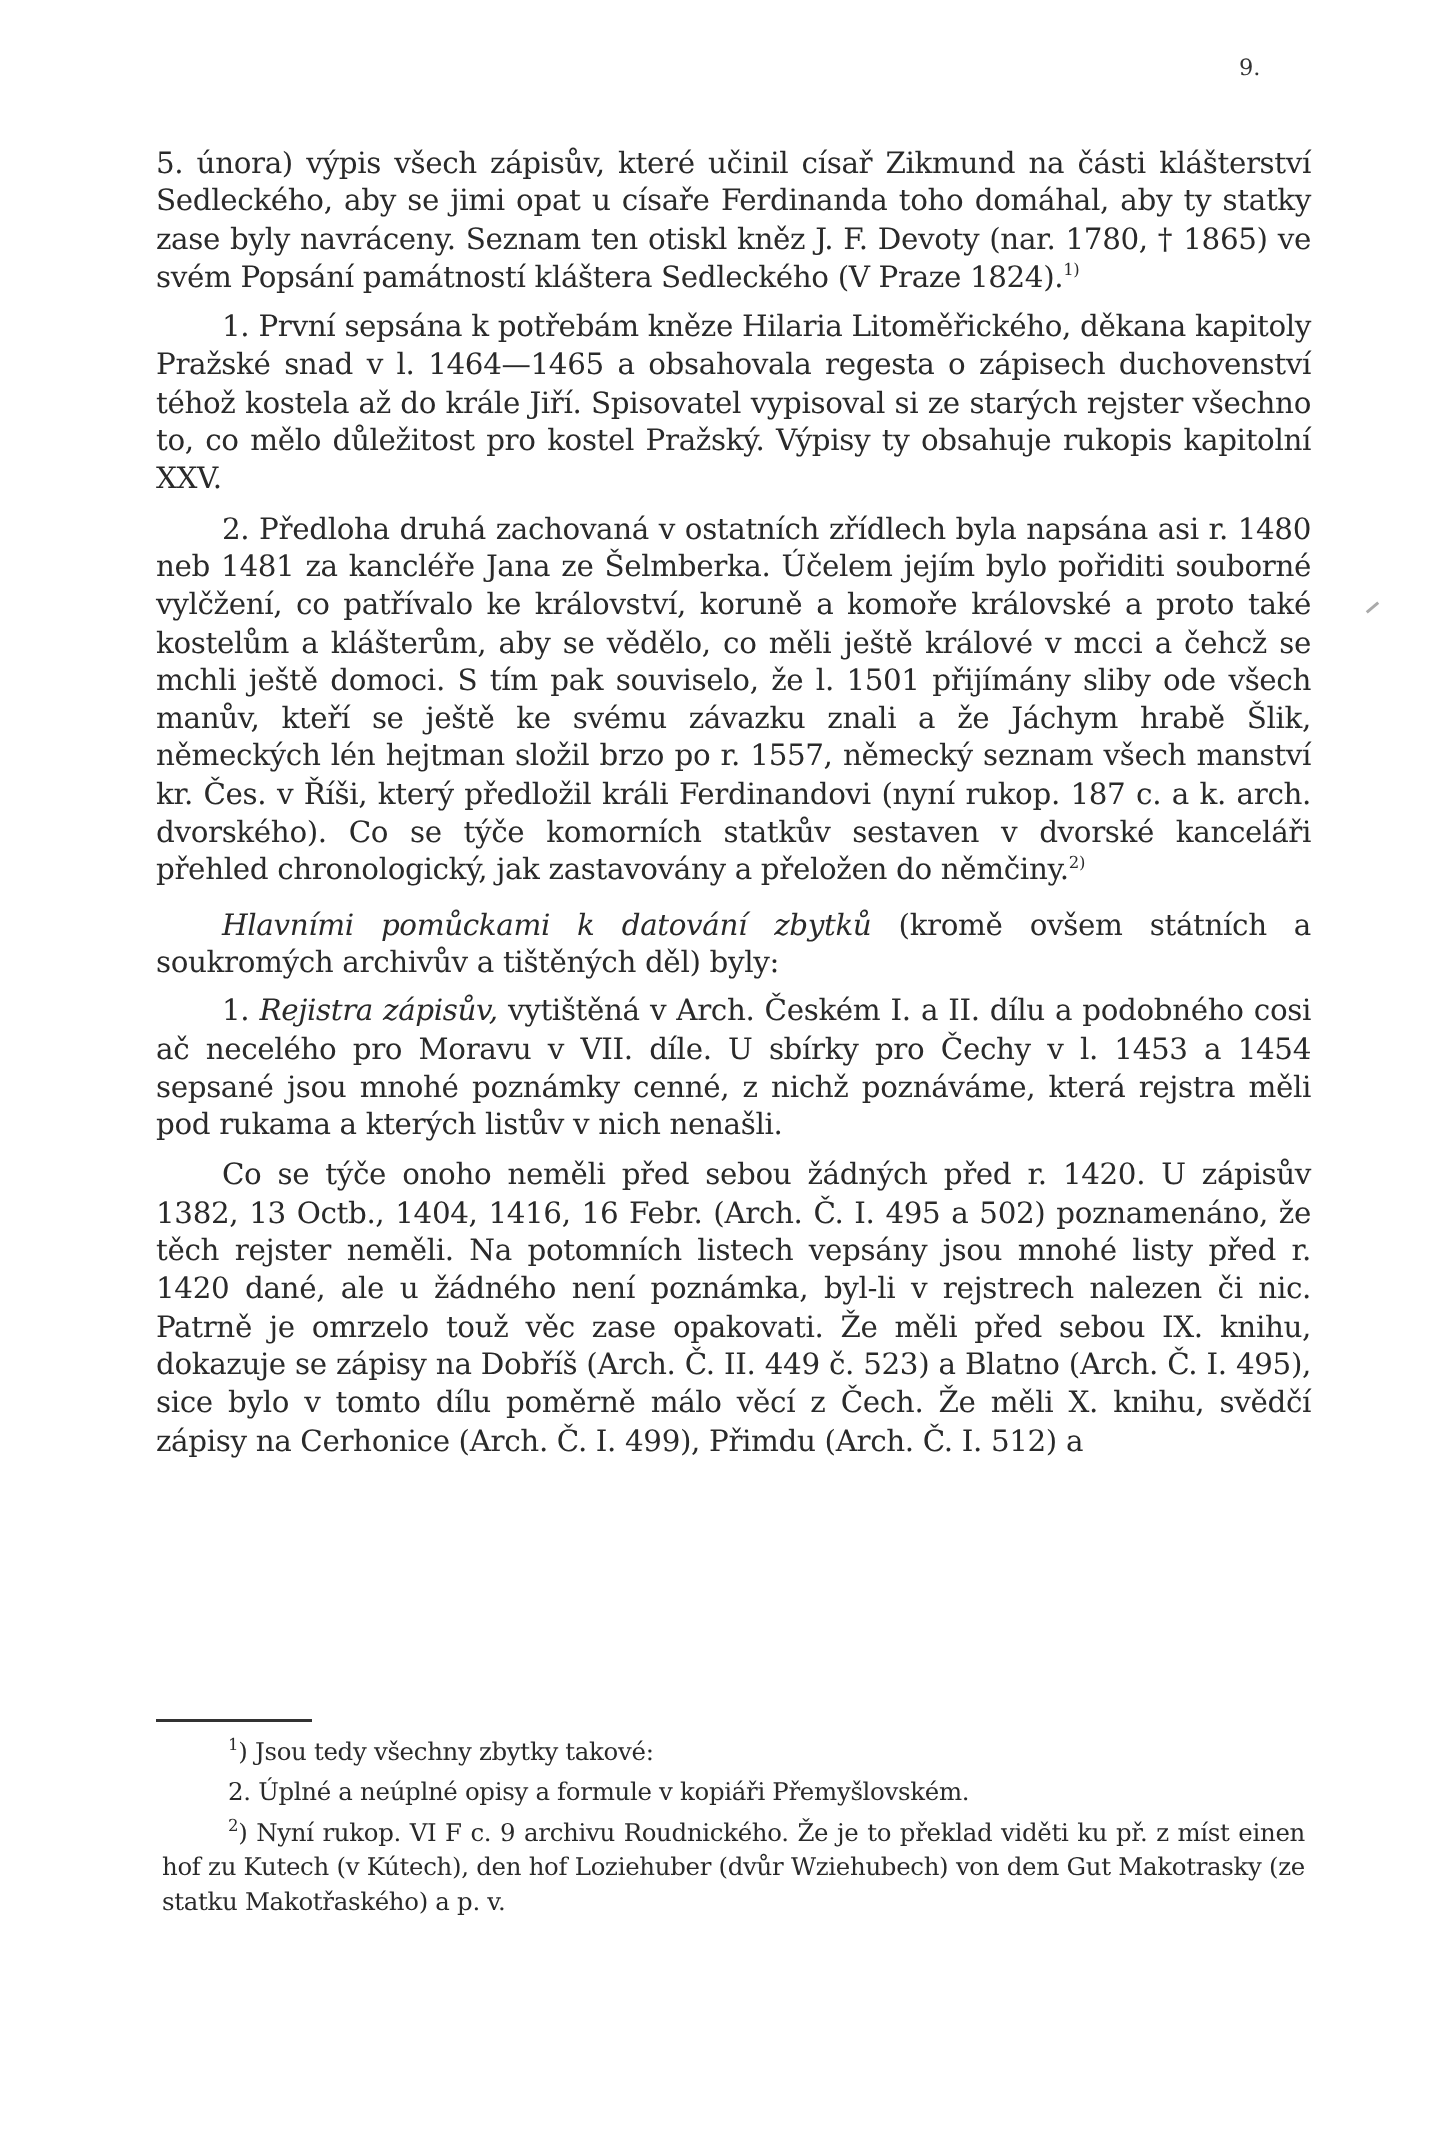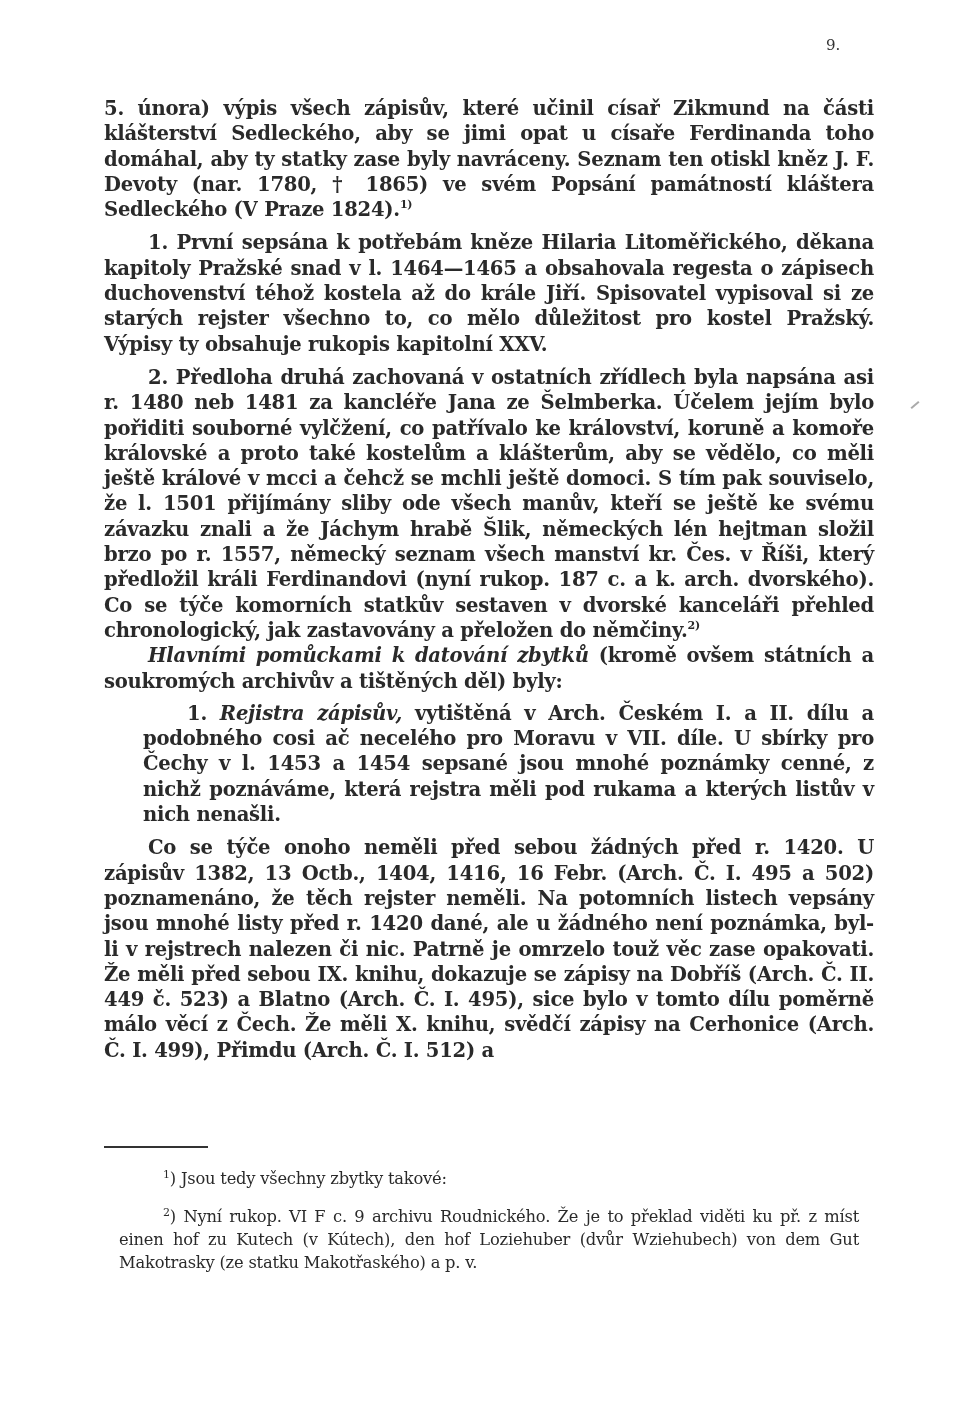--- a/index.html
+++ b/index.html
@@ -28,36 +28,35 @@
       left: 104px;
       width: 770px;
       font-size: 19.6px;
       line-height: 25.3px;
       letter-spacing: -0.25px;
       text-align: justify;
     }
     .main-text p {
       margin: 0;
       padding: 0;
-      font-weight: bold;
     }
     .main-text p.indent {
       text-indent: 44px;
       margin-top: 8px;
     }
     .main-text p.first {
       text-indent: 0;
     }
     .main-text p.italic-lead {
       text-indent: 44px;
+      margin-top: 11px;
     }
     .main-text p.list-item {
       text-indent: 44px;
       margin-top: 7px;
-      margin-left: 39px;
     }
     em {
       font-style: italic;
     }
     sup {
       font-size: 11px;
       vertical-align: super;
       line-height: 0;
     }
     .footnote-rule {
@@ -72,21 +71,21 @@
       position: absolute;
       top: 1152px;
       left: 104px;
       width: 770px;
       font-size: 16.3px;
       line-height: 23px;
       letter-spacing: -0.2px;
       text-align: justify;
     }
     .footnotes p {
-      margin: 15px;
+      margin: 4px;
       text-indent: 44px;
     }
     .stray-mark {
       position: absolute;
       top: 404px;
       left: 910px;
       width: 10px;
       height: 2px;
       background: #aaa;
       transform: rotate(-40deg);
@@ -109,16 +108,17 @@
 
   <p class="list-item"><span>1. </span><em>Rejistra zápisův,</em><span> vytištěná v Arch. Českém I. a II. dílu a podobného cosi ač necelého pro Moravu v VII. díle. U sbírky pro Čechy v l. 1453 a 1454 sepsané jsou mnohé poznámky cenné, z nichž poznáváme, která rejstra měli pod rukama a kterých listův v nich nenašli.</span></p>
 
   <p class="indent">Co se týče onoho neměli před sebou žádných před r. 1420. U zápisův 1382, 13 Octb., 1404, 1416, 16 Febr. (Arch. Č. I. 495 a 502) poznamenáno, že těch rejster neměli. Na potomních listech vepsány jsou mnohé listy před r. 1420 dané, ale u žádného není poznámka, byl-li v rejstrech nalezen či nic. Patrně je omrzelo touž věc zase opakovati. Že měli před sebou IX. knihu, dokazuje se zápisy na Dobříš (Arch. Č. II. 449 č. 523) a Blatno (Arch. Č. I. 495), sice bylo v tomto dílu poměrně málo věcí z Čech. Že měli X. knihu, svědčí zápisy na Cerhonice (Arch. Č. I. 499), Přimdu (Arch. Č. I. 512) a</p>
 </div>
 
 <div class="footnote-rule"></div>
 
 <div class="footnotes">
   <p><sup>1</sup><span>) Jsou tedy všechny zbytky takové:</span></p>
+  <p>2. Úplné a neúplné opisy a formule v kopiáři Přemyšlovském.</p>
   <p><sup>2</sup><span>) Nyní rukop. VI F c. 9 archivu Roudnického. Že je to překlad viděti ku př. z míst einen hof zu Kutech (v Kútech), den hof Loziehuber (dvůr Wziehubech) von dem Gut Makotrasky (ze statku Makotřaského) a p. v.</span></p>
 </div>
 
 <div class="stray-mark"></div>
 
 </body></html>

